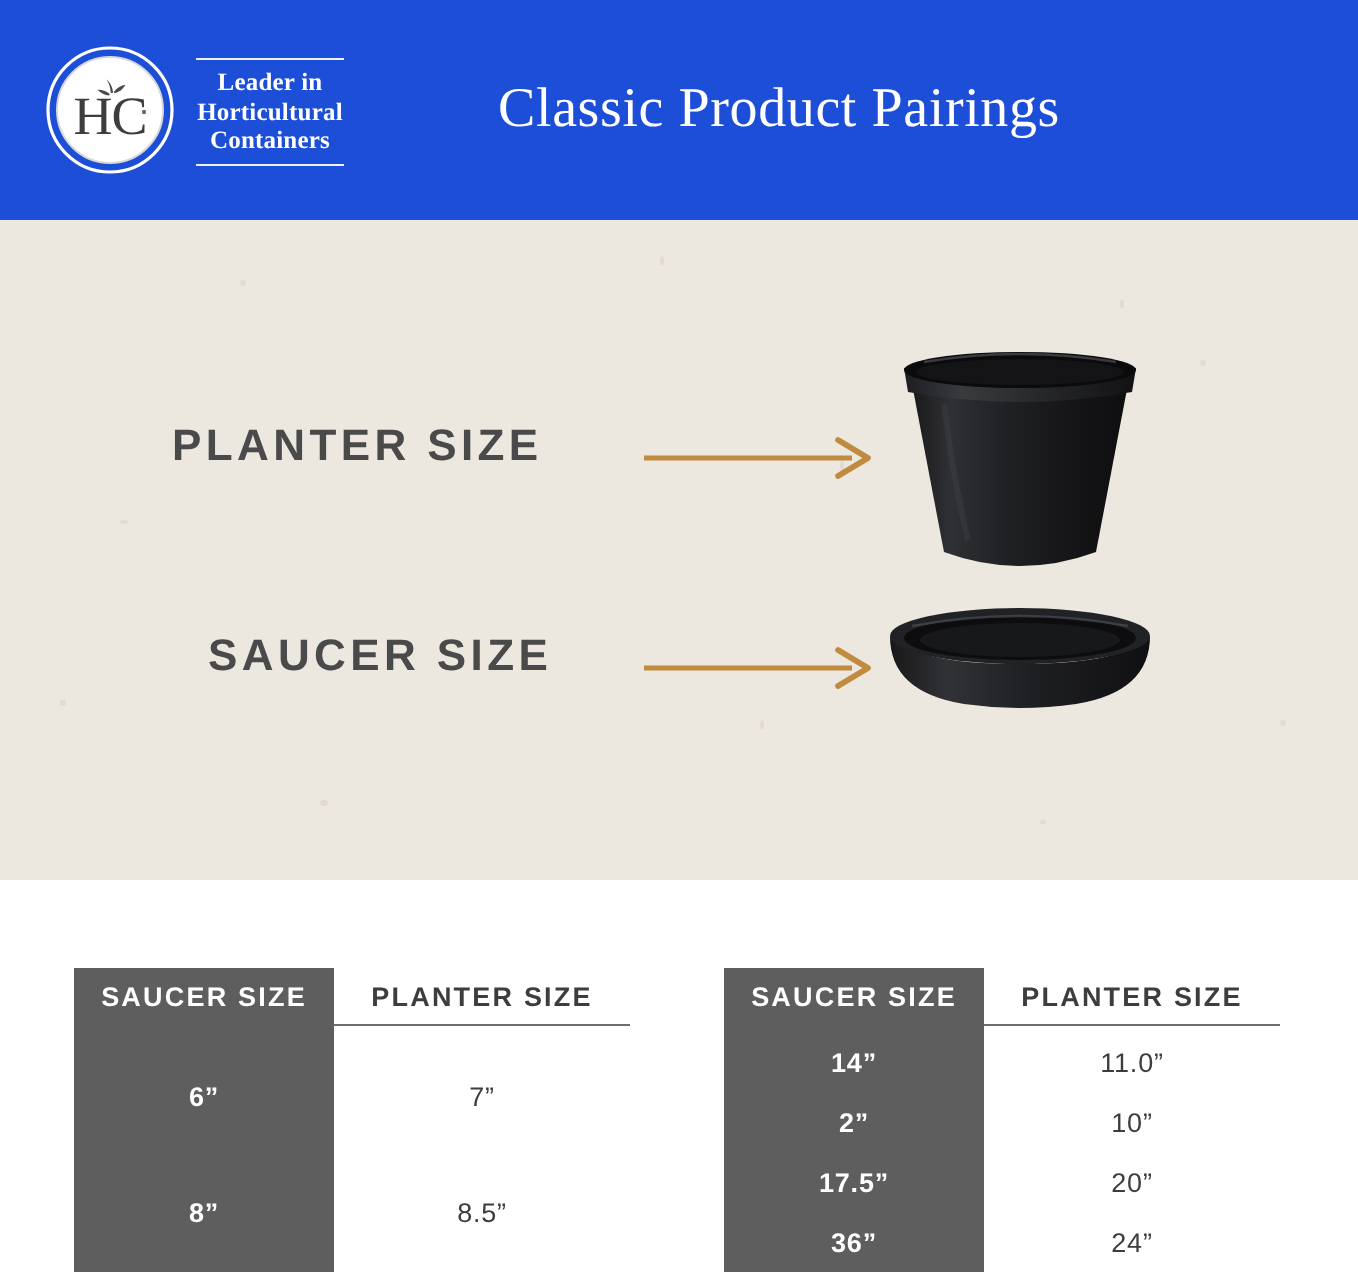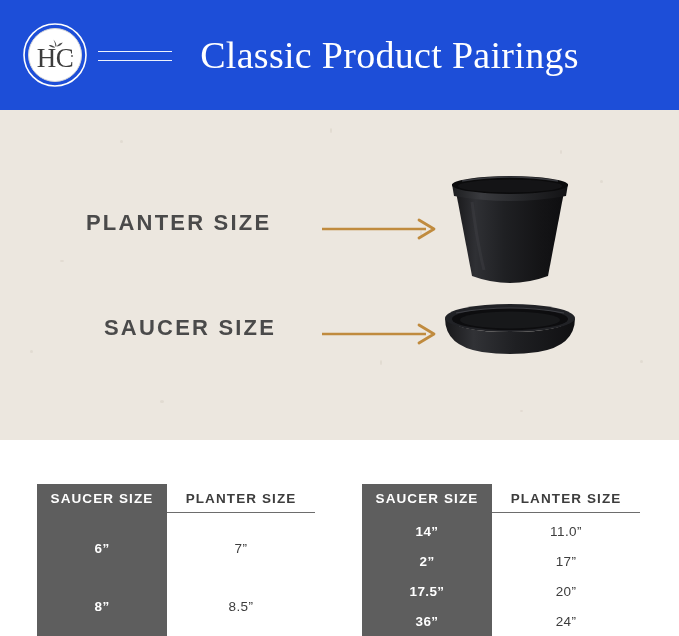--- a/index.html
+++ b/index.html
@@ -63,21 +63,21 @@
     white-space: nowrap;
   }
   .header-title {
     position: absolute;
     left: 0;
     top: 38px;
     width: 679px;
     text-align: center;
     color: #ffffff;
     font-family: "Liberation Serif", serif;
-    font-size: 38px;
+    font-size: 28px;
     line-height: 34px;
     letter-spacing: .3px;
     padding-left: 100px;
     box-sizing: border-box;
   }
 
   
   .hero {
     position: absolute;
     left: 0; top: 110px;
@@ -208,20 +208,25 @@
         <circle cx="33" cy="33" r="26.5" fill="none" stroke="#d8d8d8" stroke-width="1"></circle>
         <path d="M33.4 24.5 C33.2 21.4 32.4 19.3 31.2 17.6 C33.0 19.0 34.2 21.3 34.6 24.4 Z" fill="#4a4a4a"></path>
         <path d="M34.9 24.0 C36.6 21.8 38.6 20.7 40.7 20.4 C39.6 22.6 37.6 24.0 35.3 24.6 Z" fill="#4a4a4a"></path>
         <path d="M32.9 25.0 C30.9 23.4 28.8 22.8 26.8 22.9 C28.3 24.7 30.4 25.6 32.6 25.7 Z" fill="#4a4a4a"></path>
         <text x="33" y="45" text-anchor="middle" font-family="Liberation Serif, serif" font-size="27" fill="#3d3d3d" letter-spacing="-0.5">HC</text>
         <circle cx="50" cy="34" r="1.1" fill="#6d6d6d"></circle>
       </svg>
     </div>
     <div class="logo-tag">
       <div class="rule top"></div>
+      <div class="logo-tag-lines">
+        <div>Leader in</div>
+        <div>Horticultural</div>
+        <div>Containers</div>
+      </div>
       <div class="rule bot"></div>
     </div>
   </div>
 
   <div class="header-title">Classic Product Pairings</div>
 </div>
 
 <div class="hero">
   <div class="hero-bg"></div>
 
@@ -345,21 +350,21 @@
       <tr class="spacer-row">
         <td class="sp-saucer"></td>
         <td></td>
       </tr>
       <tr>
         <td class="td-saucer">14”</td>
         <td class="td-planter">11.0”</td>
       </tr>
       <tr>
         <td class="td-saucer">2”</td>
-        <td class="td-planter">17”</td>
+        <td class="td-planter">10”</td>
       </tr>
       <tr>
         <td class="td-saucer">17.5”</td>
         <td class="td-planter">20”</td>
       </tr>
       <tr>
         <td class="td-saucer">36”</td>
         <td class="td-planter">24”</td>
       </tr>
     </tbody>

